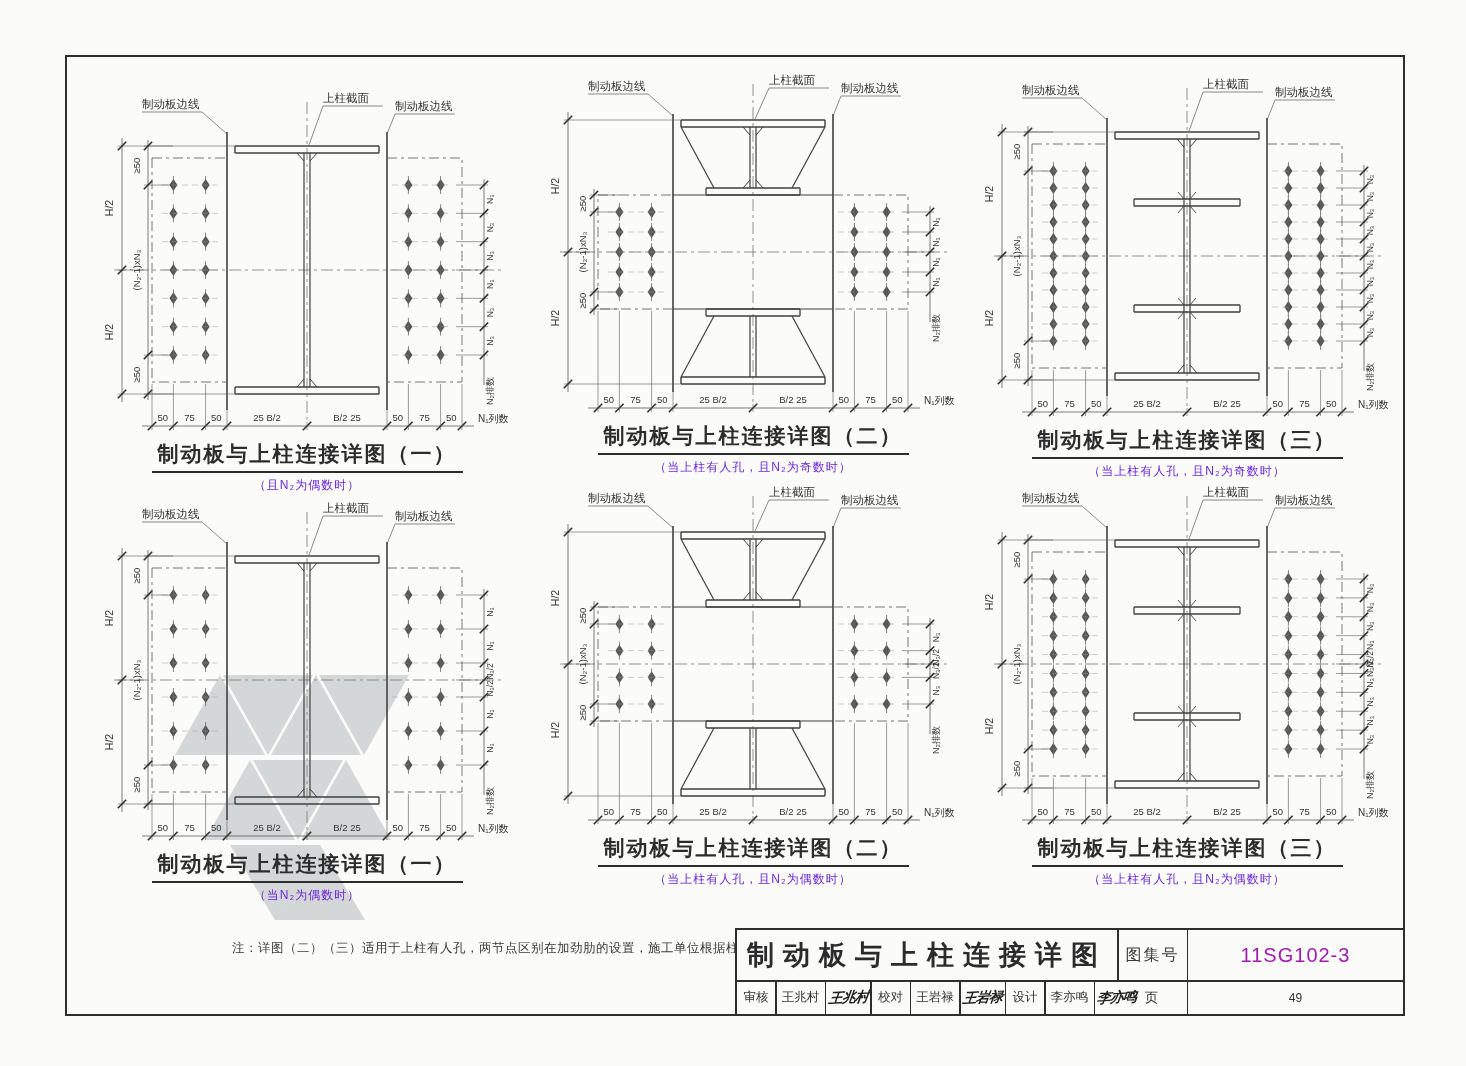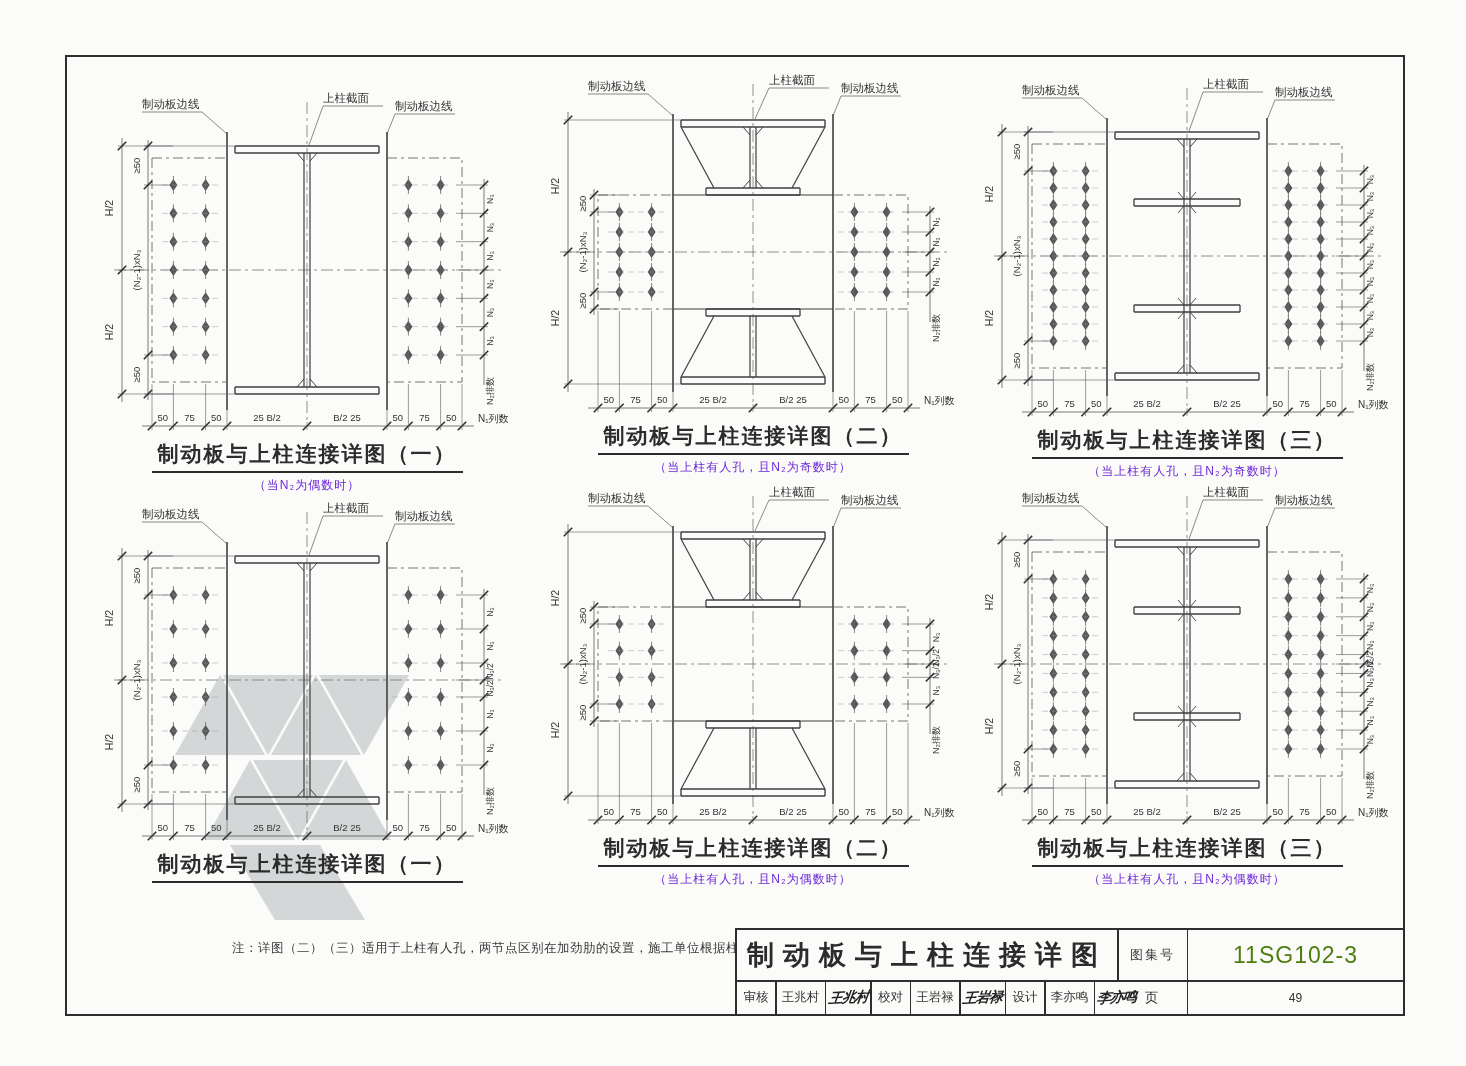--- a/index.html
+++ b/index.html
@@ -28,22 +28,22 @@
   
   .tblock{
     position:absolute;left:735px;top:928px;width:666px;height:84px;z-index:3;
     display:grid;background:#2e2e2e;gap:1.5px;border:2px solid #2e2e2e;
     grid-template-columns:380px 68px 1fr;
     grid-template-rows:50px 1fr;
     text-align:right;
   }
   .tcell{background:#fbfbf9;display:flex;align-items:center;justify-content:center;}
   .tb-title{font-size:27px;letter-spacing:9px;font-weight:600;color:#2b2b2b;}
-  .tb-atlas-label{font-size:13px;letter-spacing:2px;color:#3a3a3a;}
-  .tb-atlas-no{font-size:23px;letter-spacing:1px;color:#4d7c0f;}
+  .tb-atlas-label{font-size:16px;letter-spacing:2px;color:#3a3a3a;}
+  .tb-atlas-no{font-size:20px;letter-spacing:1px;color:#a21caf;}
   .tb-bottom{
     grid-column:1/2;display:grid;gap:1.5px;background:#2e2e2e;
     grid-template-columns:38px 48px 44px 38px 48px 44px 38px 48px 42px;
     font-family:Liberation Serif, serif;
   }
   .tb-bottom .tcell{font-size:12.5px;}
   .sig{
     font-weight:700;font-style:italic;font-size:14px;color:#222;
     transform:skewX(-10deg) rotate(-3deg);letter-spacing:-1px;
   }
@@ -241,21 +241,21 @@
         <line x1="110" y1="24" x2="135" y2="46" stroke="#5a5a5a" stroke-width="0.7"></line>
         <text x="231" y="14" fill="#333" font-size="11.5" text-anchor="start" font-family="Liberation Sans, DejaVu Sans, sans-serif">上柱截面</text>
         <line x1="231" y1="18" x2="291" y2="18" stroke="#5a5a5a" stroke-width="0.7"></line>
         <line x1="231" y1="18" x2="217" y2="57" stroke="#5a5a5a" stroke-width="0.7"></line>
         <text x="303" y="22" fill="#333" font-size="11.5" text-anchor="start" font-family="Liberation Sans, DejaVu Sans, sans-serif">制动板边线</text>
         <line x1="303" y1="26" x2="363" y2="26" stroke="#5a5a5a" stroke-width="0.7"></line>
         <line x1="303" y1="26" x2="295" y2="46" stroke="#5a5a5a" stroke-width="0.7"></line>
       </g>
     </svg>
   <div class="dtitle-wrap"><span class="dtitle">制动板与上柱连接详图（一）</span>
-  <div class="dsub">（当N₂为偶数时）</div></div>
+  <div class="dsub">（且N₂为偶数时）</div></div>
 </div>
 <div class="diagram" style="left:538px;top:70px">
   <svg id="svg1" width="430" height="350" viewBox="0 0 430 350">
       <g>
         <line x1="215" y1="14" x2="215" y2="334" stroke="#777" stroke-width="0.8" stroke-dasharray="12 4 3 4"></line>
         <line x1="22" y1="182" x2="410" y2="182" stroke="#777" stroke-width="0.8" stroke-dasharray="12 4 3 4"></line>
         <line x1="135" y1="44" x2="135" y2="322" stroke="#3f3f3f" stroke-width="1.6"></line>
         <line x1="295" y1="44" x2="295" y2="322" stroke="#3f3f3f" stroke-width="1.6"></line>
         <line x1="143" y1="50" x2="287" y2="50" stroke="#3f3f3f" stroke-width="1.4"></line>
         <line x1="143" y1="57" x2="287" y2="57" stroke="#3f3f3f" stroke-width="1.4"></line>
@@ -823,21 +823,21 @@
         <line x1="110" y1="24" x2="135" y2="46" stroke="#5a5a5a" stroke-width="0.7"></line>
         <text x="231" y="14" fill="#333" font-size="11.5" text-anchor="start" font-family="Liberation Sans, DejaVu Sans, sans-serif">上柱截面</text>
         <line x1="231" y1="18" x2="291" y2="18" stroke="#5a5a5a" stroke-width="0.7"></line>
         <line x1="231" y1="18" x2="217" y2="57" stroke="#5a5a5a" stroke-width="0.7"></line>
         <text x="303" y="22" fill="#333" font-size="11.5" text-anchor="start" font-family="Liberation Sans, DejaVu Sans, sans-serif">制动板边线</text>
         <line x1="303" y1="26" x2="363" y2="26" stroke="#5a5a5a" stroke-width="0.7"></line>
         <line x1="303" y1="26" x2="295" y2="46" stroke="#5a5a5a" stroke-width="0.7"></line>
       </g>
     </svg>
   <div class="dtitle-wrap"><span class="dtitle">制动板与上柱连接详图（一）</span>
-  </div>
+  <div class="dsub">（当N₂为偶数时）</div></div>
 </div>
 <div class="diagram" style="left:538px;top:482px">
   <svg id="svg4" width="430" height="350" viewBox="0 0 430 350">
       <g>
         <line x1="215" y1="14" x2="215" y2="334" stroke="#777" stroke-width="0.8" stroke-dasharray="12 4 3 4"></line>
         <line x1="22" y1="182" x2="410" y2="182" stroke="#777" stroke-width="0.8" stroke-dasharray="12 4 3 4"></line>
         <line x1="135" y1="44" x2="135" y2="322" stroke="#3f3f3f" stroke-width="1.6"></line>
         <line x1="295" y1="44" x2="295" y2="322" stroke="#3f3f3f" stroke-width="1.6"></line>
         <line x1="143" y1="50" x2="287" y2="50" stroke="#3f3f3f" stroke-width="1.4"></line>
         <line x1="143" y1="57" x2="287" y2="57" stroke="#3f3f3f" stroke-width="1.4"></line>

